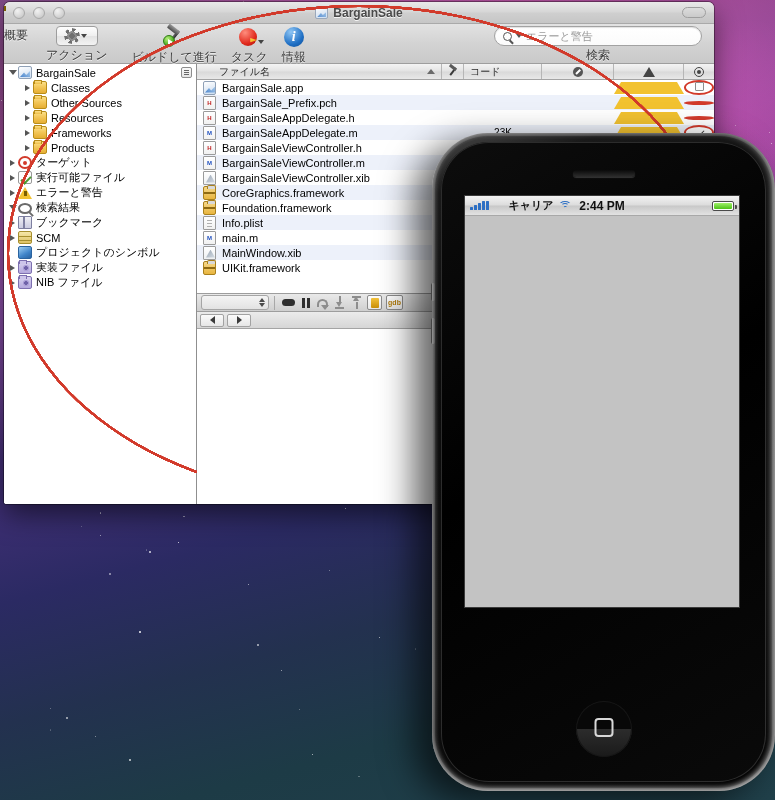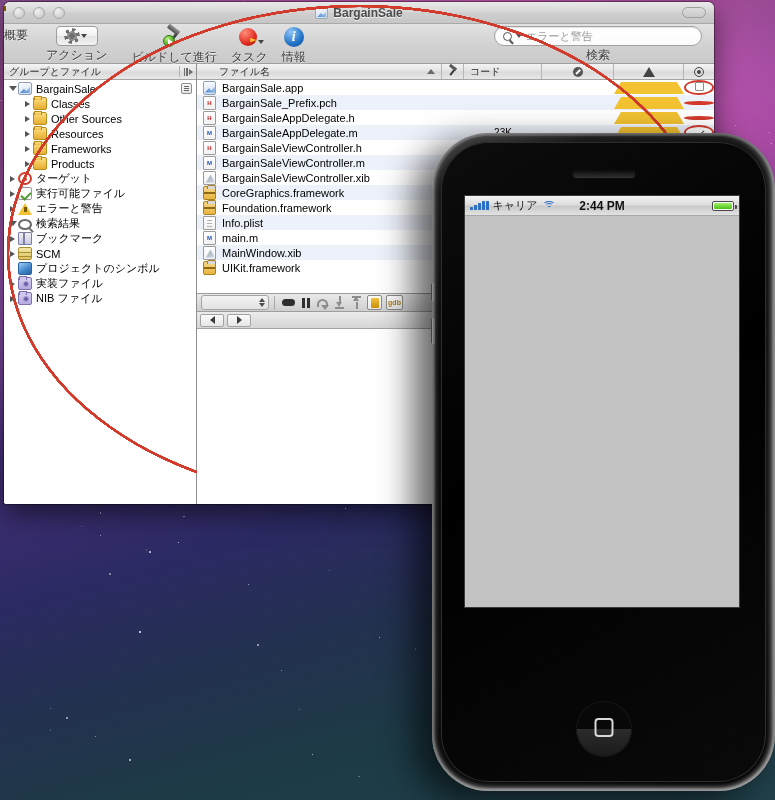--- a/index.html
+++ b/index.html
@@ -300,21 +300,21 @@
   #screen { position:absolute; left:23px; top:53px; width:276px; height:413px;
     background:#c3c3c3; border:1px solid #3a3a3a; overflow:hidden; }
   #ios-status {
     height:20px; display:flex; align-items:center; padding:0 5px;
     background:linear-gradient(180deg,#f3f3f3 0%,#dcdcdc 48%,#c8c8c8 52%,#e2e2e2 100%);
     border-bottom:1px solid #a8a8a8; font-size:11px; font-weight:bold; color:#111;
     position:relative;
   }
   #signal { display:flex; align-items:flex-end; gap:1.5px; height:9px; }
   #signal b { width:2.5px; background:#2c6fc4; display:block; border-radius:.5px; }
-  #carrier { margin-left:4px; font-weight:normal; font-size:11px; }
+  #carrier { margin-left:20px; font-weight:bold; font-size:11px; }
   #wifi { margin-left:5px; width:13px; height:10px; position:relative; }
   #wifi span { position:absolute; left:50%; transform:translateX(-50%); border:1.6px solid #2c6fc4;
     border-bottom-color:transparent; border-left-color:transparent; border-right-color:transparent; border-radius:50%;}
   #ios-time { position:absolute; left:0; right:0; text-align:center; font-size:12px; font-weight:bold; }
   #battery { margin-left:auto; width:22px; height:10px; border:1.3px solid #4a4a4a; border-radius:2px;
     background:#fff; padding:1px; position:relative; }
   #battery:after{content:"";position:absolute;right:-4px;top:3px;width:2px;height:4px;background:#4a4a4a;border-radius:0 1px 1px 0;}
   #battery i { display:block; height:100%; width:100%; background:linear-gradient(180deg,#9ff06a,#4cc216); border-radius:1px;}
   #ios-content { height:calc(100% - 20px); background:#c3c3c3; }
   #home-btn { position:absolute; left:50%; transform:translateX(-50%); bottom:25px;
@@ -568,28 +568,20 @@
           <span id="search-caret"></span>
           <span id="search-ph">エラーと警告</span>
         </div>
         <span class="tb-lbl">検索</span>
       </div>
     </div>
 
     <div id="xc-body">
 
       <div id="sidebar">
-        <div class="col-head">
-          <span>グループとファイル</span>
-          <span id="sidebar-head-grip">
-            <span class="grip-bar"></span>
-              <span class="grip-bar"></span>
-              <span class="grip-tri"></span>
-          </span>
-        </div>
         <div id="tree">
             <div class="trow" style="padding-left: 4px;">
               <span class="tri open">
                 <i></i>
               </span>
               <span class="ticon appicon"></span>
               <span class="tlbl">BargainSale</span>
               <span style="margin-left: auto; margin-right: 4px; width: 11px; height: 11px; border: 1px solid rgb(141, 141, 141); background: linear-gradient(rgb(250, 250, 250), rgb(228, 228, 228)); border-radius: 2px; position: relative;">
                 <span style="position:absolute;left:2px;top:2px;right:2px;height:1px;background:#666;box-shadow:0 2px 0 #666,0 4px 0 #666"></span>
               </span>

